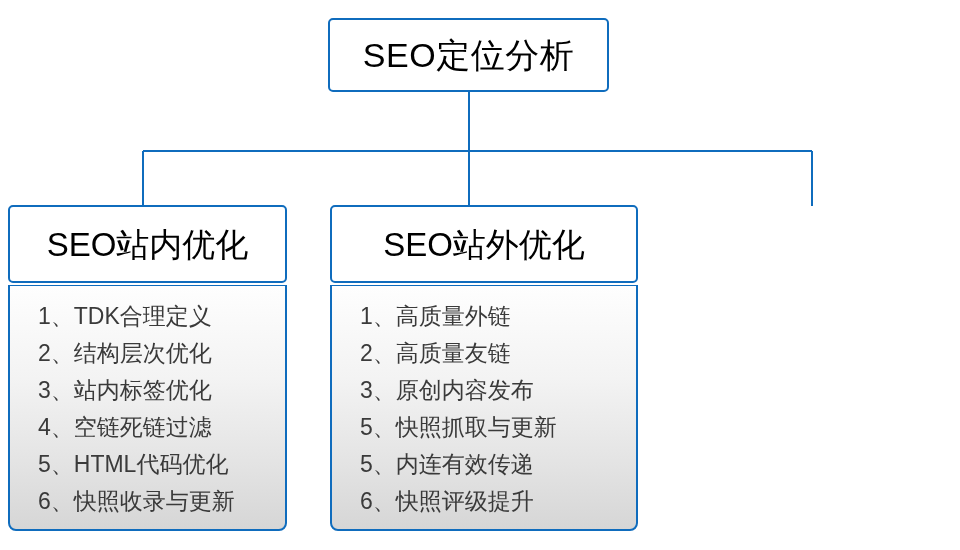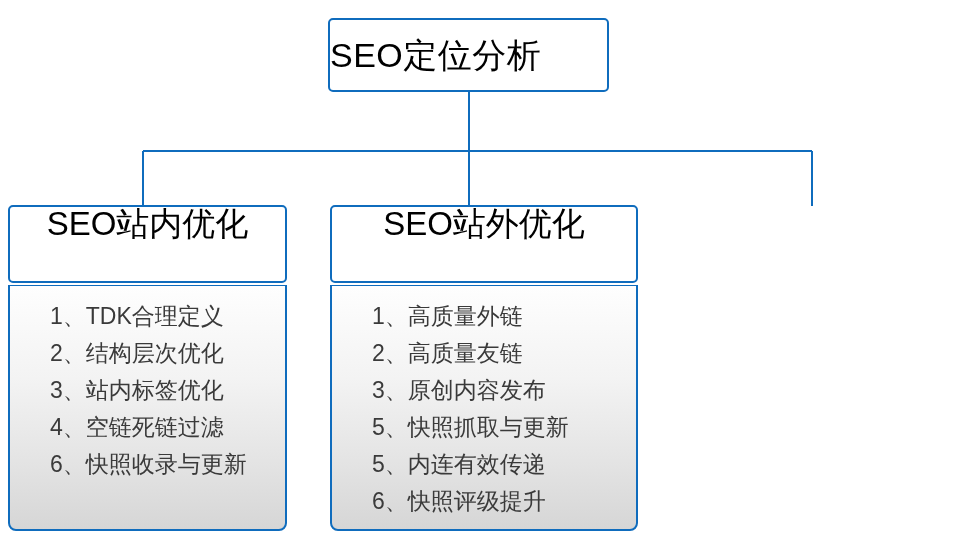--- a/index.html
+++ b/index.html
@@ -37,20 +37,21 @@
     left: 328px;
     top: 18px;
     width: 281px;
     height: 74px;
     box-sizing: border-box;
     border: 2px solid #0f6cbd;
     border-radius: 5px;
     background: #ffffff;
     display: flex;
     align-items: center;
+    justify-content: center;
   }
   .title-box .title-text {
     font-size: 34px;
     line-height: 1;
     color: #000000;
     letter-spacing: 0.5px;
     white-space: nowrap;
   }
 
   
@@ -58,20 +59,21 @@
     position: absolute;
     top: 205px;
   }
   .branch-header {
     box-sizing: border-box;
     border: 2px solid #0f6cbd;
     border-radius: 5px;
     background: #ffffff;
     height: 78px;
     display: flex;
+    align-items: center;
     justify-content: center;
   }
   .branch-header .header-text {
     font-size: 33px;
     line-height: 1;
     color: #000000;
     white-space: nowrap;
   }
   .branch-body {
     box-sizing: border-box;
@@ -80,21 +82,21 @@
     border-radius: 0 0 8px 8px;
     border-top: 1px solid #0f6cbd;
     height: 246px;
     background: linear-gradient(to bottom, #fefefe 0%, #f3f3f3 38%, #e4e4e4 72%, #d6d6d6 100%);
     padding: 12px 0 0 0;
     overflow: hidden;
   }
   .branch-list {
     list-style: none;
     margin: 0;
-    padding: 0 0 0 40px;
+    padding: 0 0 0 28px;
   }
   .branch-list li {
     font-size: 23px;
     line-height: 37px;
     color: #3a3a3a;
     white-space: nowrap;
   }
 
   
   #branch-0 { left: 8px;   width: 279px; }
@@ -126,20 +128,21 @@
   <div class="branch" id="branch-0">
     <div class="branch-header">
       <span class="header-text">SEO站内优化</span>
     </div>
     <div class="branch-body">
       <ul class="branch-list">
         <li>1、TDK合理定义</li>
         <li>2、结构层次优化</li>
         <li>3、站内标签优化</li>
         <li>4、空链死链过滤</li>
+        <li>5、HTML代码优化</li>
         <li>6、快照收录与更新</li>
       </ul>
     </div>
   </div>
 
   <div class="branch" id="branch-1">
     <div class="branch-header">
       <span class="header-text">SEO站外优化</span>
     </div>
     <div class="branch-body">

